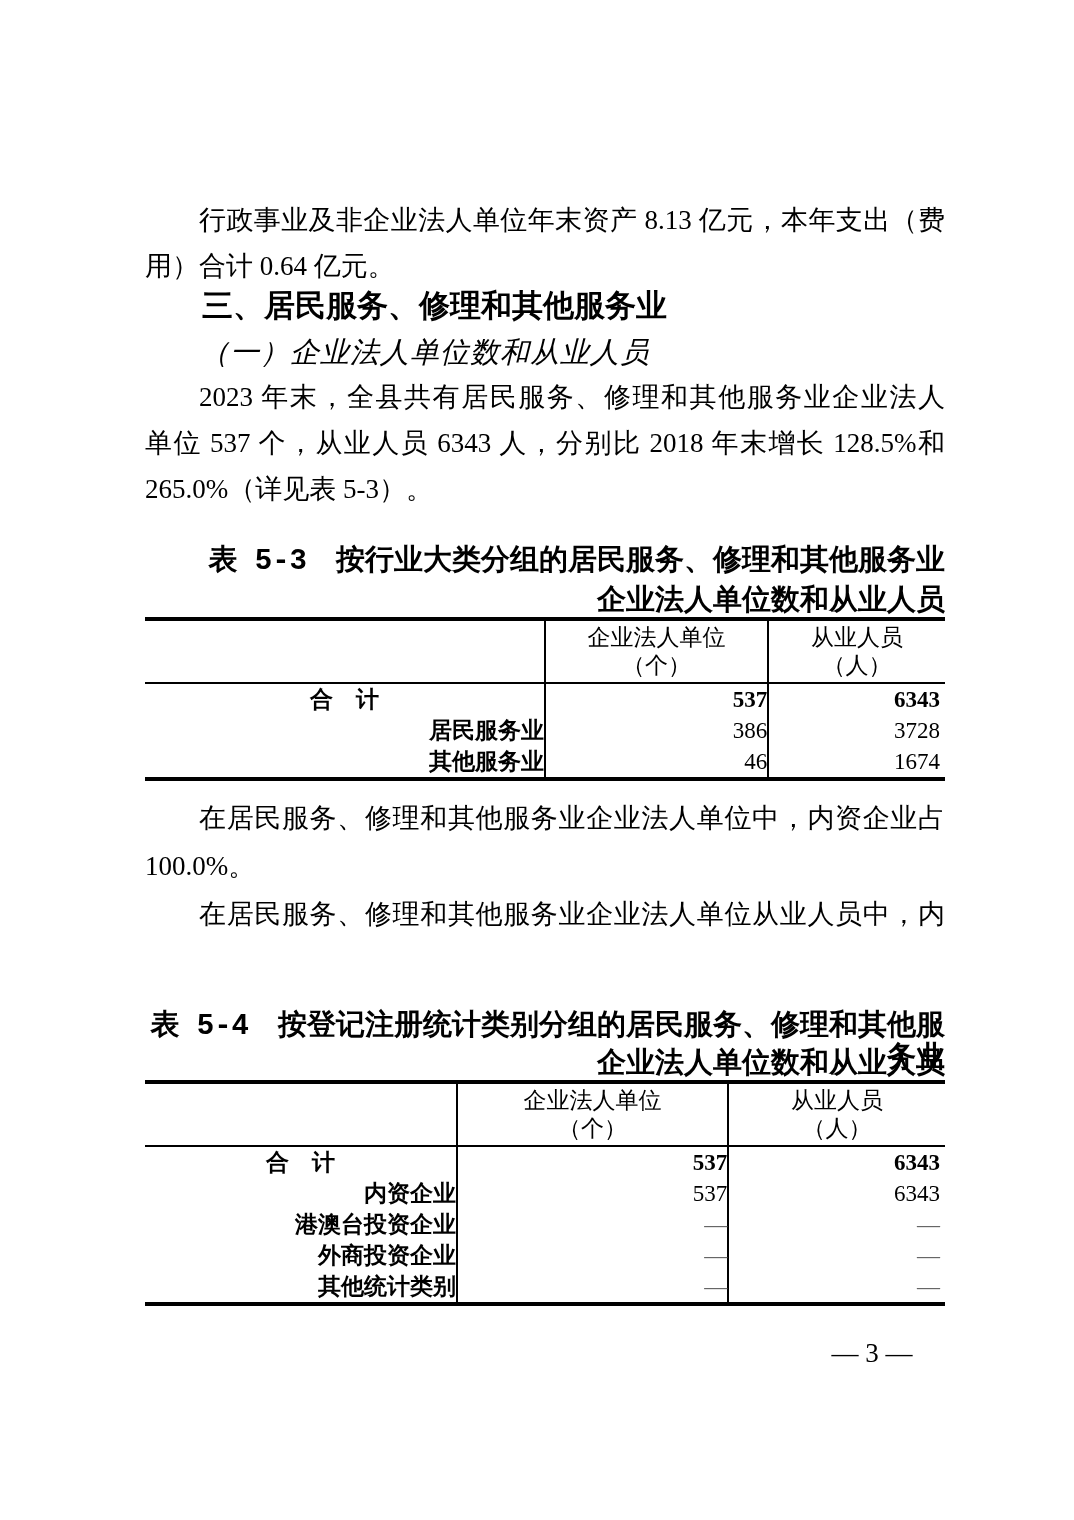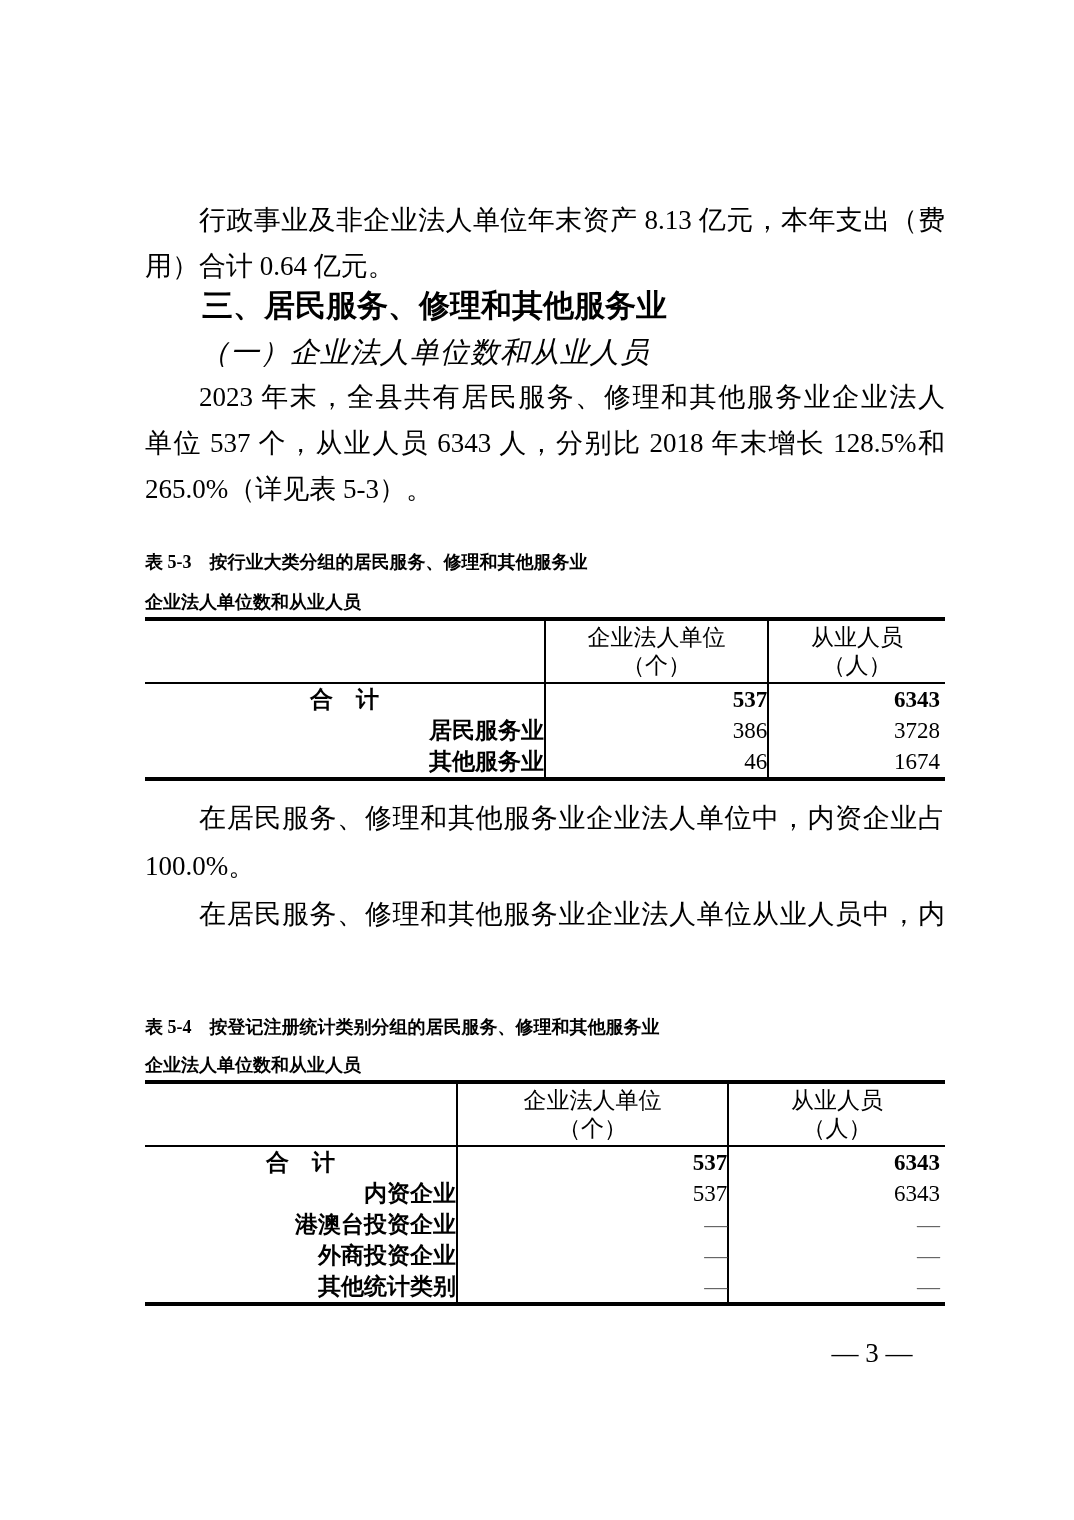--- a/index.html
+++ b/index.html
@@ -46,24 +46,24 @@
     width: 800px;
     font-size: 29px;
     line-height: 40px;
     padding-left: 55px;
     box-sizing: border-box;
     letter-spacing: 1px;
   }
   .table-title {
     position: absolute;
     width: 800px;
-    text-align: left;
-    font-family: Liberation Serif, serif;
+    text-align: right;
+    font-family: Liberation Mono, monospace;
     font-weight: bold;
-    font-size: 18px;
+    font-size: 29px;
     line-height: 32px;
   }
   .stat-table {
     position: absolute;
     width: 800px;
     border-collapse: collapse;
     table-layout: fixed;
     border-top: 4px solid #000;
     border-bottom: 4px solid #000;
     font-size: 23px;

